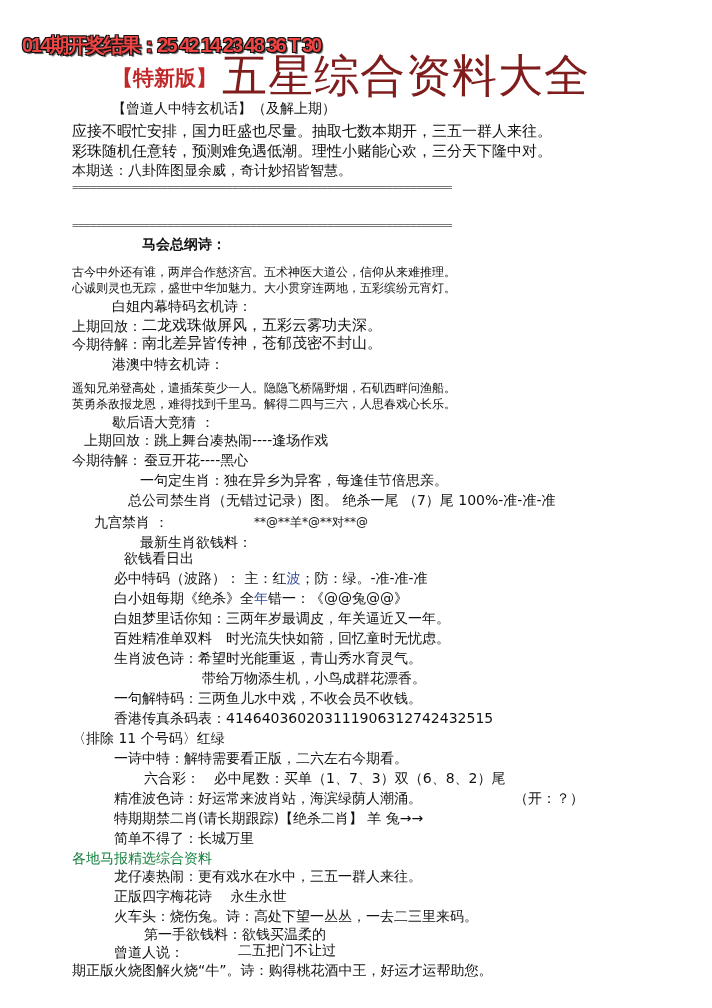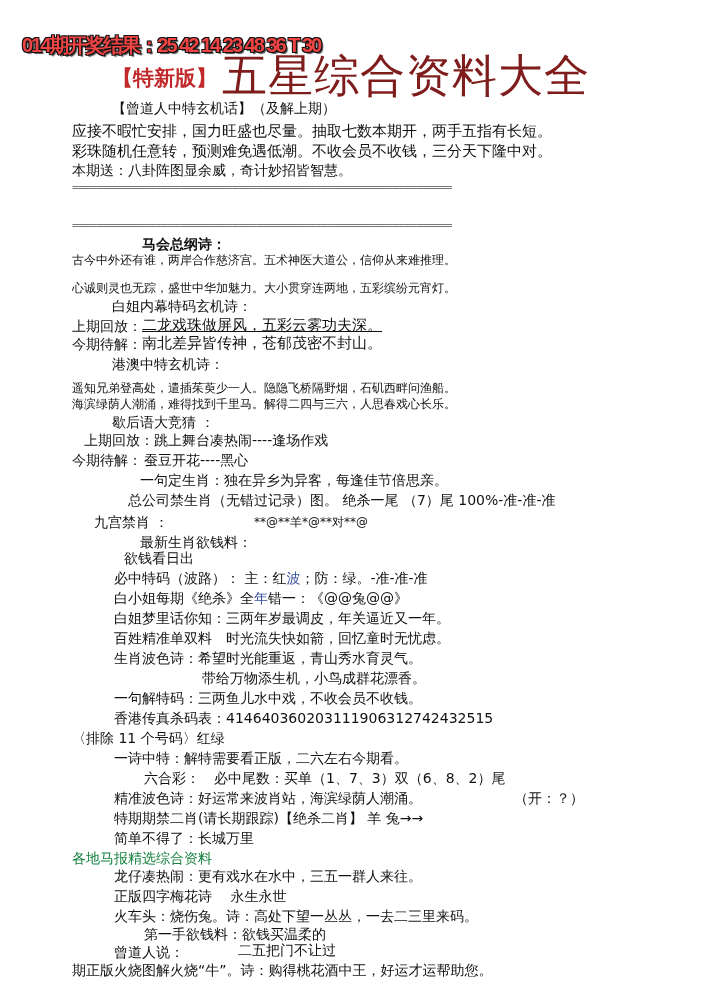--- a/index.html
+++ b/index.html
@@ -25,40 +25,40 @@
     .blue { color: #334b9a; }
   </style>
 </head>
 <body>
 
 <div class="abs result-banner">014期开奖结果：25 42 14 23 48 36 T 30</div>
 <div class="abs badge">【特新版】</div>
 <div class="abs big-title">五星综合资料大全</div>
 
 <div class="abs t14" style="left:112px;top:100px;">【曾道人中特玄机话】（及解上期）</div>
-<div class="abs t15" style="left:72px;top:122px;">应接不暇忙安排，国力旺盛也尽量。抽取七数本期开，两手五指有长短。</div>
-<div class="abs t15" style="left:72px;top:142px;">彩珠随机任意转，预测难免遇低潮。不收会员不收钱，三分天下隆中对。</div>
+<div class="abs t15" style="left:72px;top:122px;">应接不暇忙安排，国力旺盛也尽量。抽取七数本期开，三五一群人来往。</div>
+<div class="abs t15" style="left:72px;top:142px;">彩珠随机任意转，预测难免遇低潮。理性小赌能心欢，三分天下隆中对。</div>
 <div class="abs t14" style="left:72px;top:162px;">本期送：八卦阵图显余威，奇计妙招皆智慧。</div>
 
 <div class="abs sep" style="top:180px;">================================================================</div>
 <div class="abs sep" style="top:218px;">================================================================</div>
 
 <div class="abs t14" style="left:142px;top:236px;font-weight:bold;">马会总纲诗：</div>
-<div class="abs t12" style="left:72px;top:252px;">古今中外还有谁，两岸合作慈济宫。五术神医大道公，信仰从来难推理。</div>
+<div class="abs t12" style="left:72px;top:264px;">古今中外还有谁，两岸合作慈济宫。五术神医大道公，信仰从来难推理。</div>
 <div class="abs t12" style="left:72px;top:280px;">心诚则灵也无踪，盛世中华加魅力。大小贯穿连两地，五彩缤纷元宵灯。</div>
 
 <div class="abs t14" style="left:112px;top:298px;">白姐内幕特码玄机诗：</div>
 <div class="abs t14" style="left:72px;top:318px;">上期回放：</div>
-<div class="abs t15" style="left:142px;top:316px;text-decoration:underline;">二龙戏珠做屏风，五彩云雾功夫深。</div>
+<div class="abs t15" style="left:142px;top:316px;">二龙戏珠做屏风，五彩云雾功夫深。</div>
 <div class="abs t14" style="left:72px;top:336px;">今期待解：</div>
 <div class="abs t15" style="left:142px;top:334px;">南北差异皆传神，苍郁茂密不封山。</div>
 
 <div class="abs t14" style="left:112px;top:356px;">港澳中特玄机诗：</div>
 <div class="abs t12" style="left:72px;top:380px;">遥知兄弟登高处，遣插茱萸少一人。隐隐飞桥隔野烟，石矶西畔问渔船。</div>
-<div class="abs t12" style="left:72px;top:396px;">海滨绿荫人潮涌，难得找到千里马。解得二四与三六，人思春戏心长乐。</div>
+<div class="abs t12" style="left:72px;top:396px;">英勇杀敌报龙恩，难得找到千里马。解得二四与三六，人思春戏心长乐。</div>
 
 <div class="abs t14" style="left:112px;top:414px;">歇后语大竞猜 ：</div>
 <div class="abs t14" style="left:84px;top:432px;">上期回放：</div>
 <div class="abs t14" style="left:154px;top:432px;">跳上舞台凑热闹----逢场作戏</div>
 <div class="abs t14" style="left:72px;top:452px;">今期待解：</div>
 <div class="abs t14" style="left:144px;top:452px;">蚕豆开花----黑心</div>
 
 <div class="abs t14" style="left:140px;top:472px;">一句定生肖：独在异乡为异客，每逢佳节倍思亲。</div>
 <div class="abs t13" style="left:128px;top:492px;">总公司禁生肖（无错过记录）图。 绝杀一尾 （7）尾 100%-准-准-准</div>
 <div class="abs t13" style="left:94px;top:514px;">九宫禁肖 ：</div>

